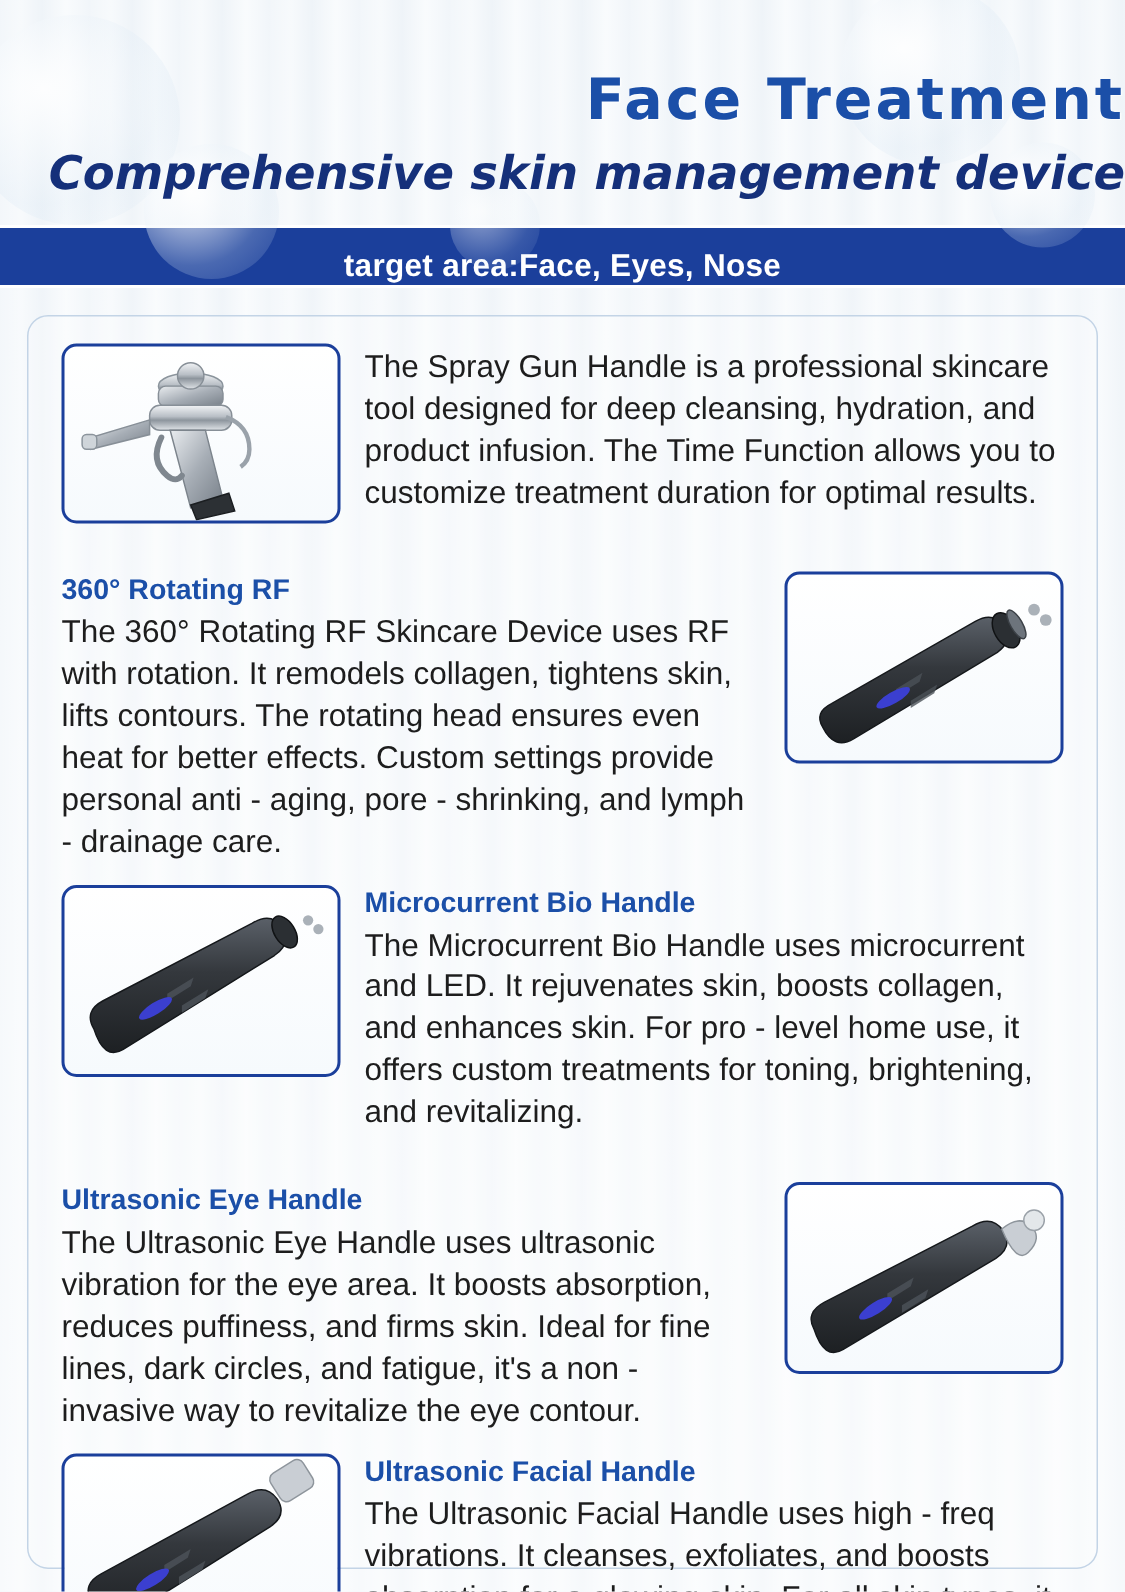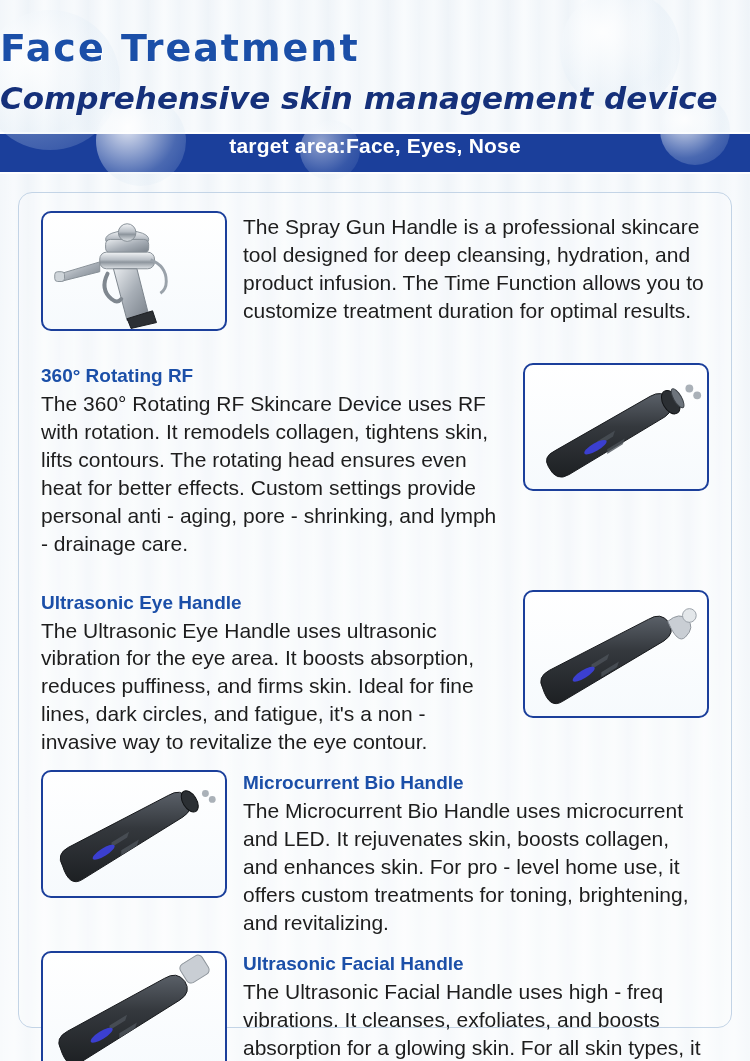--- a/index.html
+++ b/index.html
@@ -25,22 +25,22 @@
     pointer-events: none;
   }
   .b1 { width: 140px; height: 140px; left: -20px; top: 10px; }
   .b2 { width: 90px;  height: 90px;  left: 96px;  top: 96px; }
   .b3 { width: 120px; height: 120px; left: 560px; top: -10px; }
   .b4 { width: 70px;  height: 70px;  left: 660px; top: 95px; }
   .b5 { width: 60px;  height: 60px;  left: 300px; top: 120px; opacity: .6; }
 
   .header {
     position: relative;
-    text-align: left;
-    padding-top: 26px;
+    text-align: right;
+    padding-top: 44px;
   }
   .title {
     font-size: 38px;
     font-weight: bold;
     color: #1b4fa8;
     letter-spacing: 2px;
     font-family: "DejaVu Sans", sans-serif;
     text-shadow: 1px 1px 0 rgba(255,255,255,0.7);
   }
   .subtitle {
@@ -49,21 +49,21 @@
     font-weight: bold;
     font-style: italic;
     color: #15307a;
     font-family: "DejaVu Sans", sans-serif;
   }
   .target-bar {
     margin-top: 16px;
     background: #1b3f9b;
     height: 42px;
     display: flex;
-    align-items: flex-start;
+    align-items: flex-end;
     justify-content: center;
     border-top: 2px solid #ffffff;
     border-bottom: 2px solid #ffffff;
   }
   .target-bar span {
     color: #ffffff;
     font-size: 21px;
     font-weight: bold;
     letter-spacing: .2px;
   }
@@ -188,55 +188,55 @@
           <path d="M84 86 l18 -11 l-2 6 l-16 10 z" fill="#4b5158" opacity=".8"></path>
           <ellipse cx="72" cy="84" rx="13" ry="4" transform="rotate(-30 72 84)" fill="#3b3fd0"></ellipse>
         </svg>
       </div>
       <div class="text">
         <div class="item-title">360° Rotating RF</div>
         <div class="item-desc">The 360° Rotating RF Skincare Device uses RF with rotation. It remodels collagen, tightens skin, lifts contours. The rotating head ensures even heat for better effects. Custom settings provide personal anti - aging, pore - shrinking, and lymph - drainage care.</div>
       </div>
     </div>
 
-    <div class="row reverse">
-      <div class="photo tall">
-        <svg class="svgwrap" viewBox="0 0 186 128">
-          <path d="M18 98 q-6 -11 7 -18 L126 28 q13 -8 21 3 q7 11 -5 19 L38 112 q-13 8 -20 -14 Z" fill="url(#hb)" stroke="#15181b" stroke-width="1"></path>
-          <path d="M146 30 q12 -10 20 -2 q8 8 -2 18 q-8 8 -18 -16 Z" fill="#c9ced4" stroke="#8e959c"></path>
-          <circle cx="168" cy="24" r="7" fill="#e3e7ea" stroke="#9aa1a8"></circle>
-          <path d="M68 74 l18 -11 l-2 6 l-16 10 z" fill="#4b5158" opacity=".85"></path>
-          <path d="M78 82 l18 -11 l-2 6 l-16 10 z" fill="#4b5158" opacity=".85"></path>
-          <ellipse cx="60" cy="84" rx="13" ry="4" transform="rotate(-32 60 84)" fill="#3b3fd0"></ellipse>
-        </svg>
-      </div>
-      <div class="text">
-        <div class="item-title">Ultrasonic Eye Handle</div>
-        <div class="item-desc">The Ultrasonic Eye Handle uses ultrasonic vibration for the eye area. It boosts absorption, reduces puffiness, and firms skin. Ideal for fine lines, dark circles, and fatigue, it's a non - invasive way to revitalize the eye contour.</div>
-      </div>
-    </div>
-
     <div class="row">
       <div class="photo tall">
         <svg class="svgwrap" viewBox="0 0 186 128">
           <path d="M20 96 q-7 -12 6 -19 L128 24 q13 -8 20 3 q7 11 -5 19 L40 110 q-13 8 -20 -14 Z" fill="url(#hb)" stroke="#15181b" stroke-width="1"></path>
           <ellipse cx="150" cy="30" rx="7" ry="12" transform="rotate(-32 150 30)" fill="#2b2f33" stroke="#101214"></ellipse>
           <circle cx="166" cy="22" r="3.5" fill="#aab1b8"></circle>
           <circle cx="173" cy="28" r="3.5" fill="#aab1b8"></circle>
           <path d="M70 72 l18 -11 l-2 6 l-16 10 z" fill="#4b5158" opacity=".85"></path>
           <path d="M80 80 l18 -11 l-2 6 l-16 10 z" fill="#4b5158" opacity=".85"></path>
           <ellipse cx="62" cy="82" rx="13" ry="4" transform="rotate(-32 62 82)" fill="#3b3fd0"></ellipse>
         </svg>
       </div>
       <div class="text">
         <div class="item-title">Microcurrent Bio Handle</div>
         <div class="item-desc">The Microcurrent Bio Handle uses microcurrent and LED. It rejuvenates skin, boosts collagen, and enhances skin. For pro - level home use, it offers custom treatments for toning, brightening, and revitalizing.</div>
       </div>
     </div>
 
+    <div class="row reverse">
+      <div class="photo tall">
+        <svg class="svgwrap" viewBox="0 0 186 128">
+          <path d="M18 98 q-6 -11 7 -18 L126 28 q13 -8 21 3 q7 11 -5 19 L38 112 q-13 8 -20 -14 Z" fill="url(#hb)" stroke="#15181b" stroke-width="1"></path>
+          <path d="M146 30 q12 -10 20 -2 q8 8 -2 18 q-8 8 -18 -16 Z" fill="#c9ced4" stroke="#8e959c"></path>
+          <circle cx="168" cy="24" r="7" fill="#e3e7ea" stroke="#9aa1a8"></circle>
+          <path d="M68 74 l18 -11 l-2 6 l-16 10 z" fill="#4b5158" opacity=".85"></path>
+          <path d="M78 82 l18 -11 l-2 6 l-16 10 z" fill="#4b5158" opacity=".85"></path>
+          <ellipse cx="60" cy="84" rx="13" ry="4" transform="rotate(-32 60 84)" fill="#3b3fd0"></ellipse>
+        </svg>
+      </div>
+      <div class="text">
+        <div class="item-title">Ultrasonic Eye Handle</div>
+        <div class="item-desc">The Ultrasonic Eye Handle uses ultrasonic vibration for the eye area. It boosts absorption, reduces puffiness, and firms skin. Ideal for fine lines, dark circles, and fatigue, it's a non - invasive way to revitalize the eye contour.</div>
+      </div>
+    </div>
+
     <div class="row">
       <div class="photo tall">
         <svg class="svgwrap" viewBox="0 0 186 128">
           <path d="M18 98 q-6 -11 7 -18 L124 26 q13 -8 21 3 q7 11 -5 19 L38 112 q-13 8 -20 -14 Z" fill="url(#hb)" stroke="#15181b" stroke-width="1"></path>
           <rect x="138" y="14" width="26" height="22" rx="5" transform="rotate(-32 138 14)" fill="#c9ced4" stroke="#8e959c"></rect>
           <path d="M68 74 l18 -11 l-2 6 l-16 10 z" fill="#4b5158" opacity=".85"></path>
           <path d="M78 82 l18 -11 l-2 6 l-16 10 z" fill="#4b5158" opacity=".85"></path>
           <ellipse cx="60" cy="84" rx="13" ry="4" transform="rotate(-32 60 84)" fill="#3b3fd0"></ellipse>
         </svg>
       </div>

